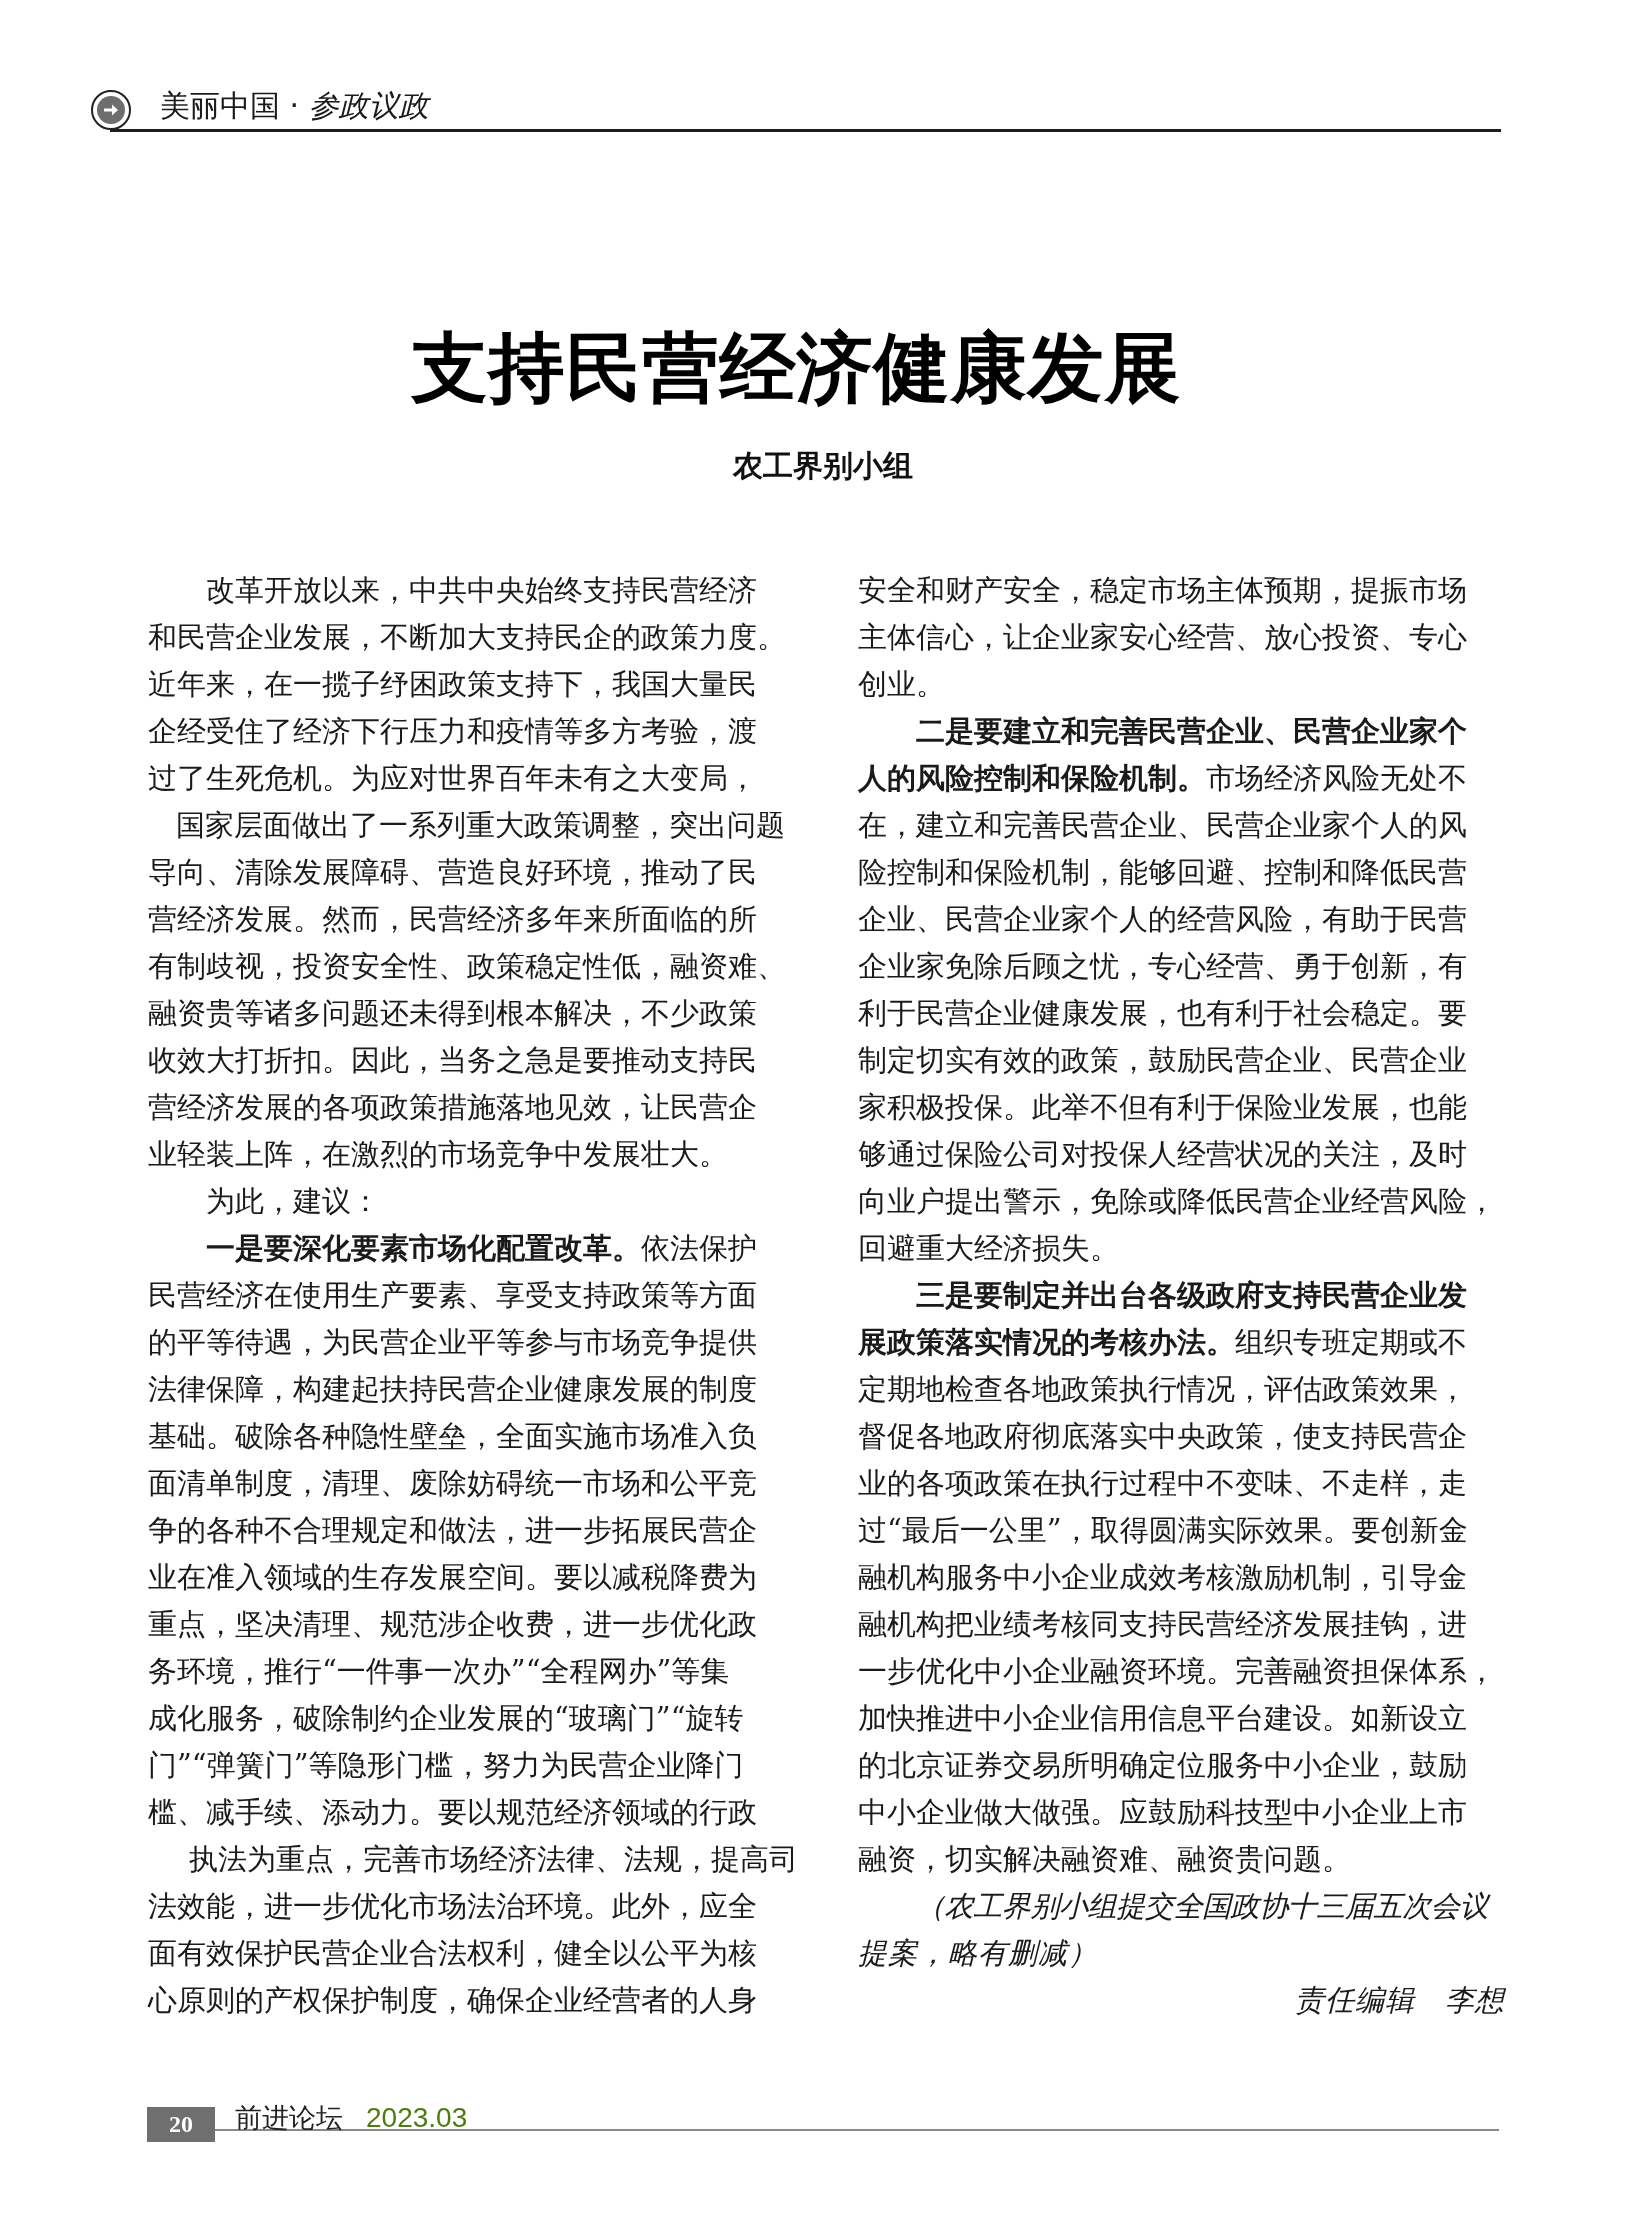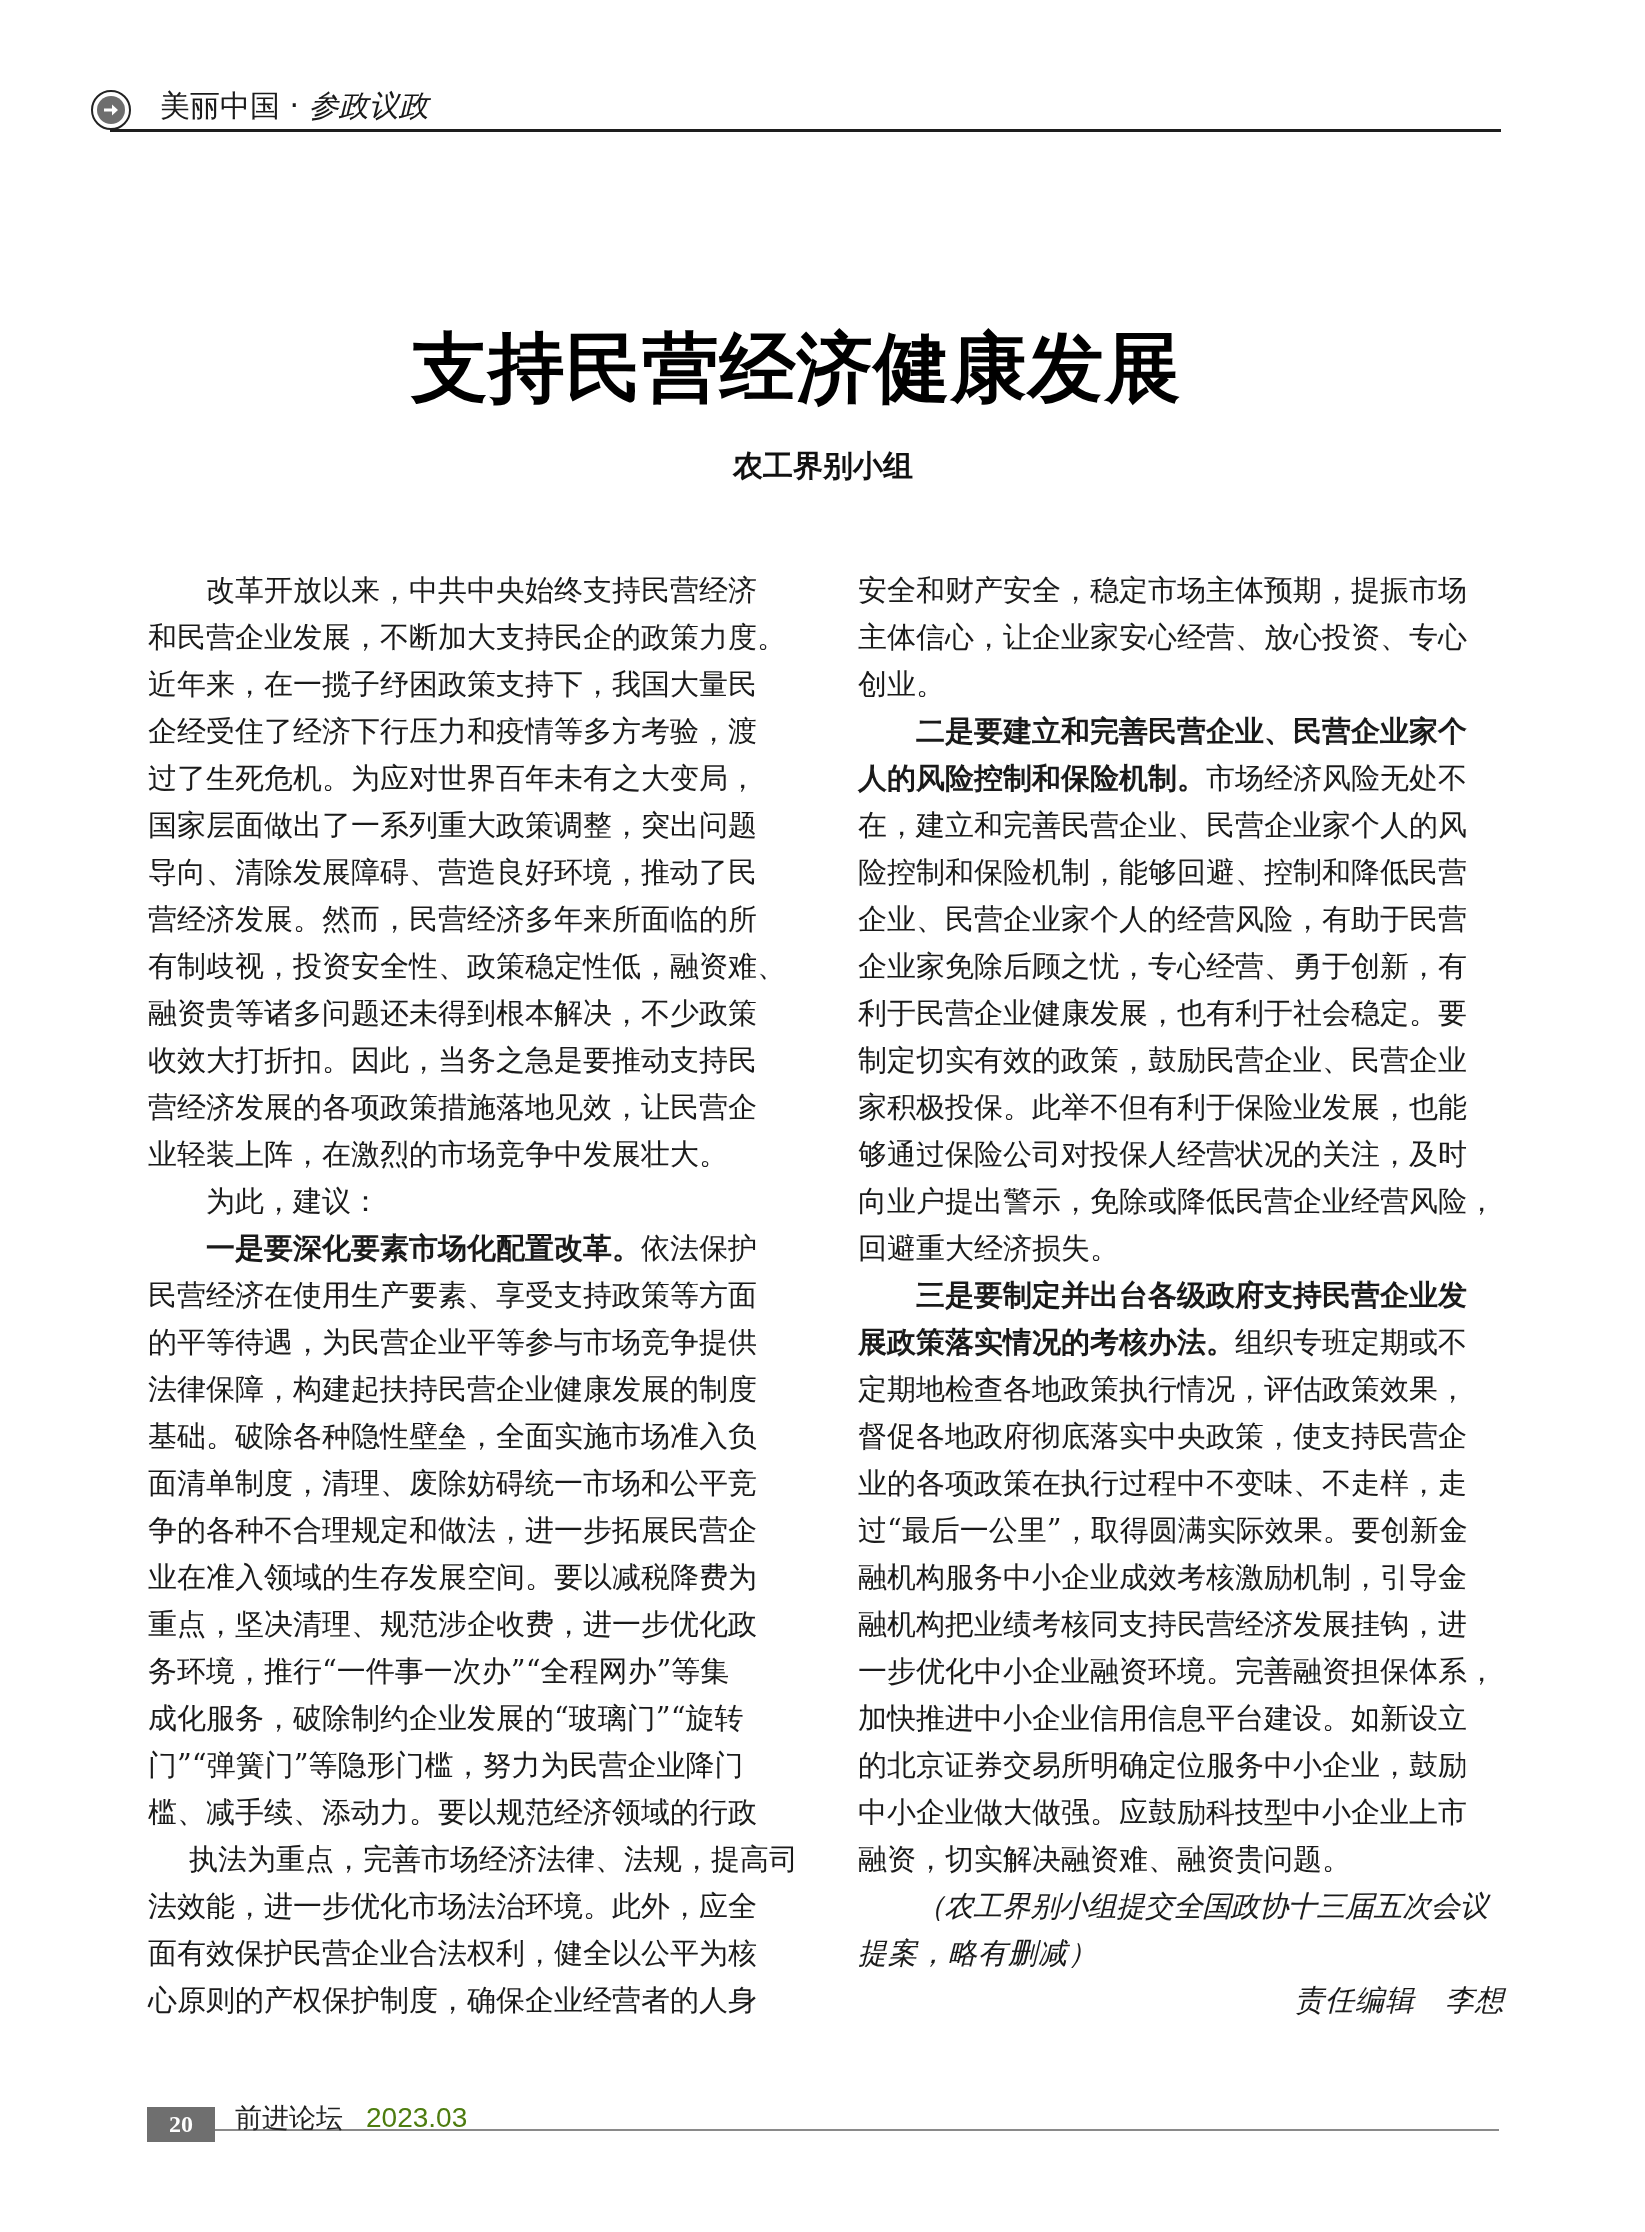--- a/index.html
+++ b/index.html
@@ -50,21 +50,21 @@
 
 <h1 class="title" style="margin:0;">支持民营经济健康发展</h1>
 <div class="byline">农工界别小组</div>
 
 <div class="col col-left" id="col-left">
     <div class="line indent" style="text-align: left; text-align-last: left;"><span style="white-space: nowrap; letter-spacing: 0px;"><span>改革开放以来，中共中央始终支持民营经济</span></span></div>
     <div class="line" style="text-align: left; text-align-last: left;"><span style="white-space: nowrap; letter-spacing: 0px;"><span>和民营企业发展，不断加大支持民企的政策力度。</span></span></div>
     <div class="line" style="text-align: left; text-align-last: left;"><span style="white-space: nowrap; letter-spacing: 0px;"><span>近年来，在一揽子纾困政策支持下，我国大量民</span></span></div>
     <div class="line" style="text-align: left; text-align-last: left;"><span style="white-space: nowrap; letter-spacing: 0px; margin-top: 28px;"><span>企经受住了经济下行压力和疫情等多方考验，渡</span></span></div>
     <div class="line" style="text-align: left; text-align-last: left;"><span style="white-space: nowrap; letter-spacing: 0px;"><span>过了生死危机。为应对世界百年未有之大变局，</span></span></div>
-    <div class="line" style="text-align: left; text-align-last: left;"><span style="white-space: nowrap; letter-spacing: 0px;"><span>国家层面做出了一系列重大政策调整，突出问题</span></span></div>
+    <div class="line" style="text-align: left; text-align-last: left; margin-left: 28px;"><span style="white-space: nowrap; letter-spacing: 0px;"><span>国家层面做出了一系列重大政策调整，突出问题</span></span></div>
     <div class="line" style="text-align: left; text-align-last: left;"><span style="white-space: nowrap; letter-spacing: 0px;"><span>导向、清除发展障碍、营造良好环境，推动了民</span></span></div>
     <div class="line" style="text-align: left; text-align-last: left;"><span style="white-space: nowrap; letter-spacing: 0px;"><span>营经济发展。然而，民营经济多年来所面临的所</span></span></div>
     <div class="line" style="text-align: left; text-align-last: left;"><span style="white-space: nowrap; letter-spacing: 0px;"><span>有制歧视，投资安全性、政策稳定性低，融资难、</span></span></div>
     <div class="line" style="text-align: left; text-align-last: left;"><span style="white-space: nowrap; letter-spacing: 0px;"><span>融资贵等诸多问题还未得到根本解决，不少政策</span></span></div>
     <div class="line" style="text-align: left; text-align-last: left;"><span style="white-space: nowrap; letter-spacing: 0px;"><span>收效大打折扣。因此，当务之急是要推动支持民</span></span></div>
     <div class="line" style="text-align: left; text-align-last: left;"><span style="white-space: nowrap; letter-spacing: 0px;"><span>营经济发展的各项政策措施落地见效，让民营企</span></span></div>
     <div class="line last" style="text-align: left; text-align-last: left;"><span style="white-space: nowrap;"><span>业轻装上阵，在激烈的市场竞争中发展壮大。</span></span></div>
     <div class="line indent last" style="text-align: left; text-align-last: left;"><span style="white-space: nowrap;"><span>为此，建议：</span></span></div>
     <div class="line indent" style="text-align: left; text-align-last: left;"><span style="white-space: nowrap; letter-spacing: 0px;"><span class="b">一是要深化要素市场化配置改革。</span><span>依法保护</span></span></div>
     <div class="line" style="text-align: left; text-align-last: left;"><span style="white-space: nowrap; letter-spacing: 0px;"><span>民营经济在使用生产要素、享受支持政策等方面</span></span></div>

